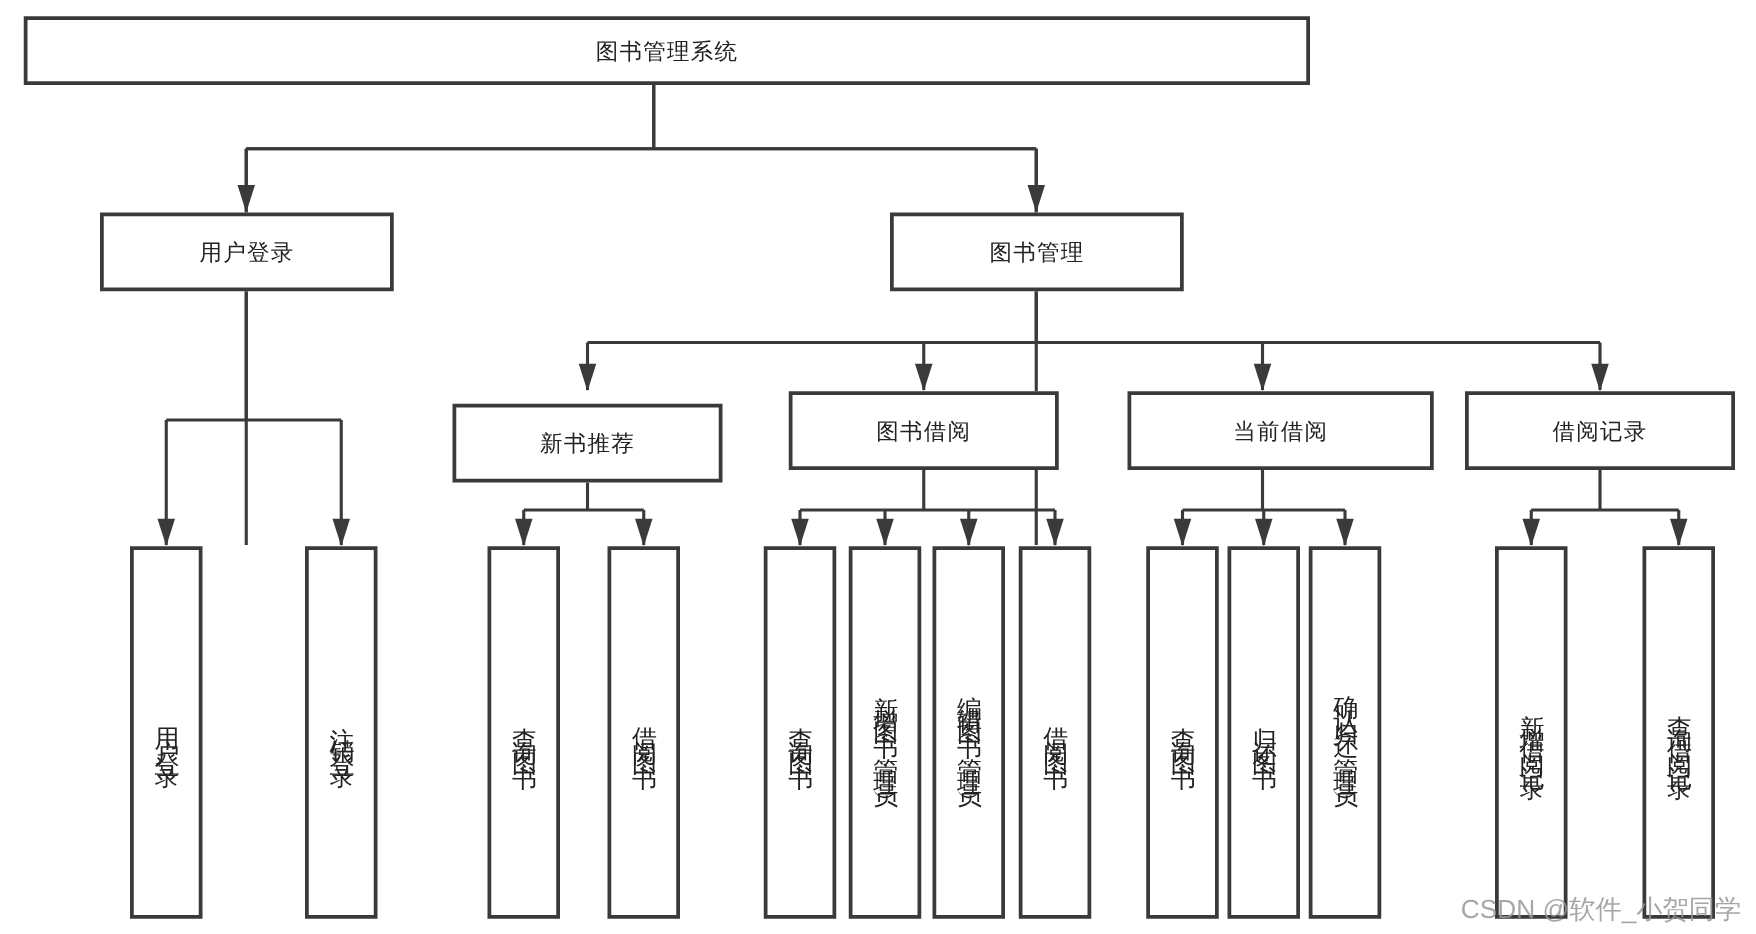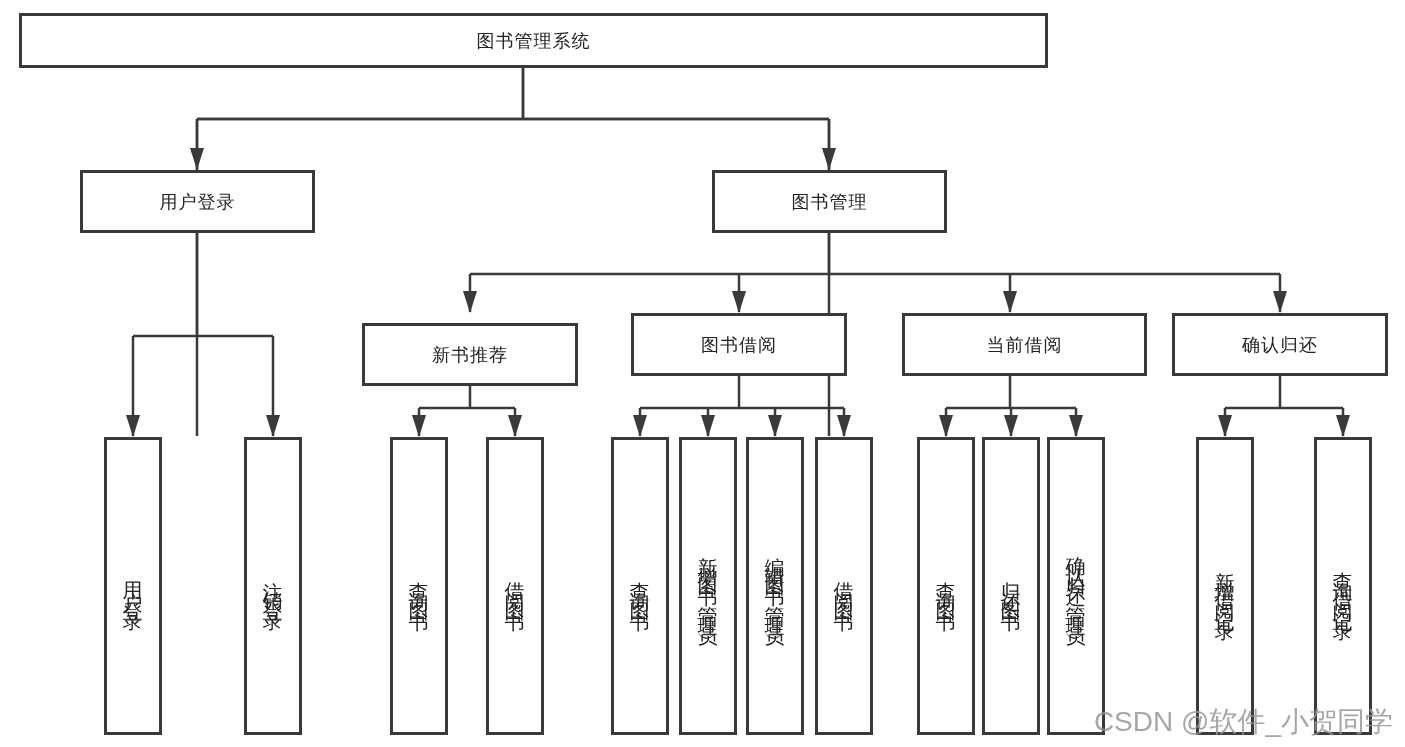--- a/index.html
+++ b/index.html
@@ -53,21 +53,21 @@
     height: 747px;
     z-index: 1;
     pointer-events: none;
   }
   #connectors path { stroke: #3a3a3a; stroke-width: 2.5; fill: none; }
   #connectors polygon { fill: #3a3a3a; stroke: none; }
   #watermark {
     position: absolute;
     right: 12px;
     bottom: 6px;
-    font-size: 28px;
+    font-size: 21px;
     color: rgba(150,150,150,0.85);
     z-index: 3;
     white-space: nowrap;
   }
 </style>
 </head>
 <body>
 
 <div id="canvas">
 
@@ -135,21 +135,21 @@
   </svg>
 
   <div class="node" style="left:19px; top:13px; width:1029px; height:55px;">图书管理系统</div>
 
   <div class="node" style="left:80px; top:170px; width:235px; height:63px;">用户登录</div>
   <div class="node" style="left:712px; top:170px; width:235px; height:63px;">图书管理</div>
 
   <div class="node" style="left:362px; top:323px; width:216px; height:63px;">新书推荐</div>
   <div class="node" style="left:631px; top:313px; width:216px; height:63px;font-family:Liberation Mono, monospace;">图书借阅</div>
   <div class="node" style="left:902px; top:313px; width:245px; height:63px;">当前借阅</div>
-  <div class="node" style="left:1172px; top:313px; width:216px; height:63px;">确认归还</div>
+  <div class="node" style="left:1172px; top:313px; width:216px; height:63px;">借阅记录</div>
 
   <div class="leaf" style="left:104px;">
     <span class="vtext">用户登录</span>
   </div>
   <div class="leaf" style="left:244px;">
     <span class="vtext">注销登录</span>
   </div>
 
   <div class="leaf" style="left:390px;">
     <span class="vtext">查询图书</span>

